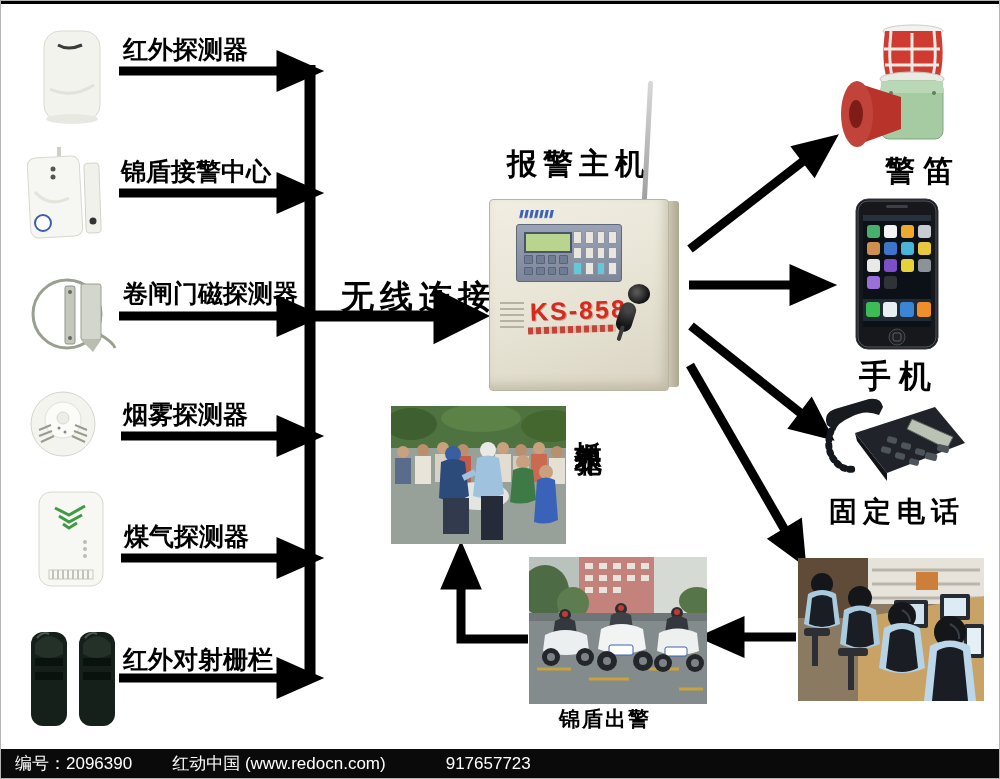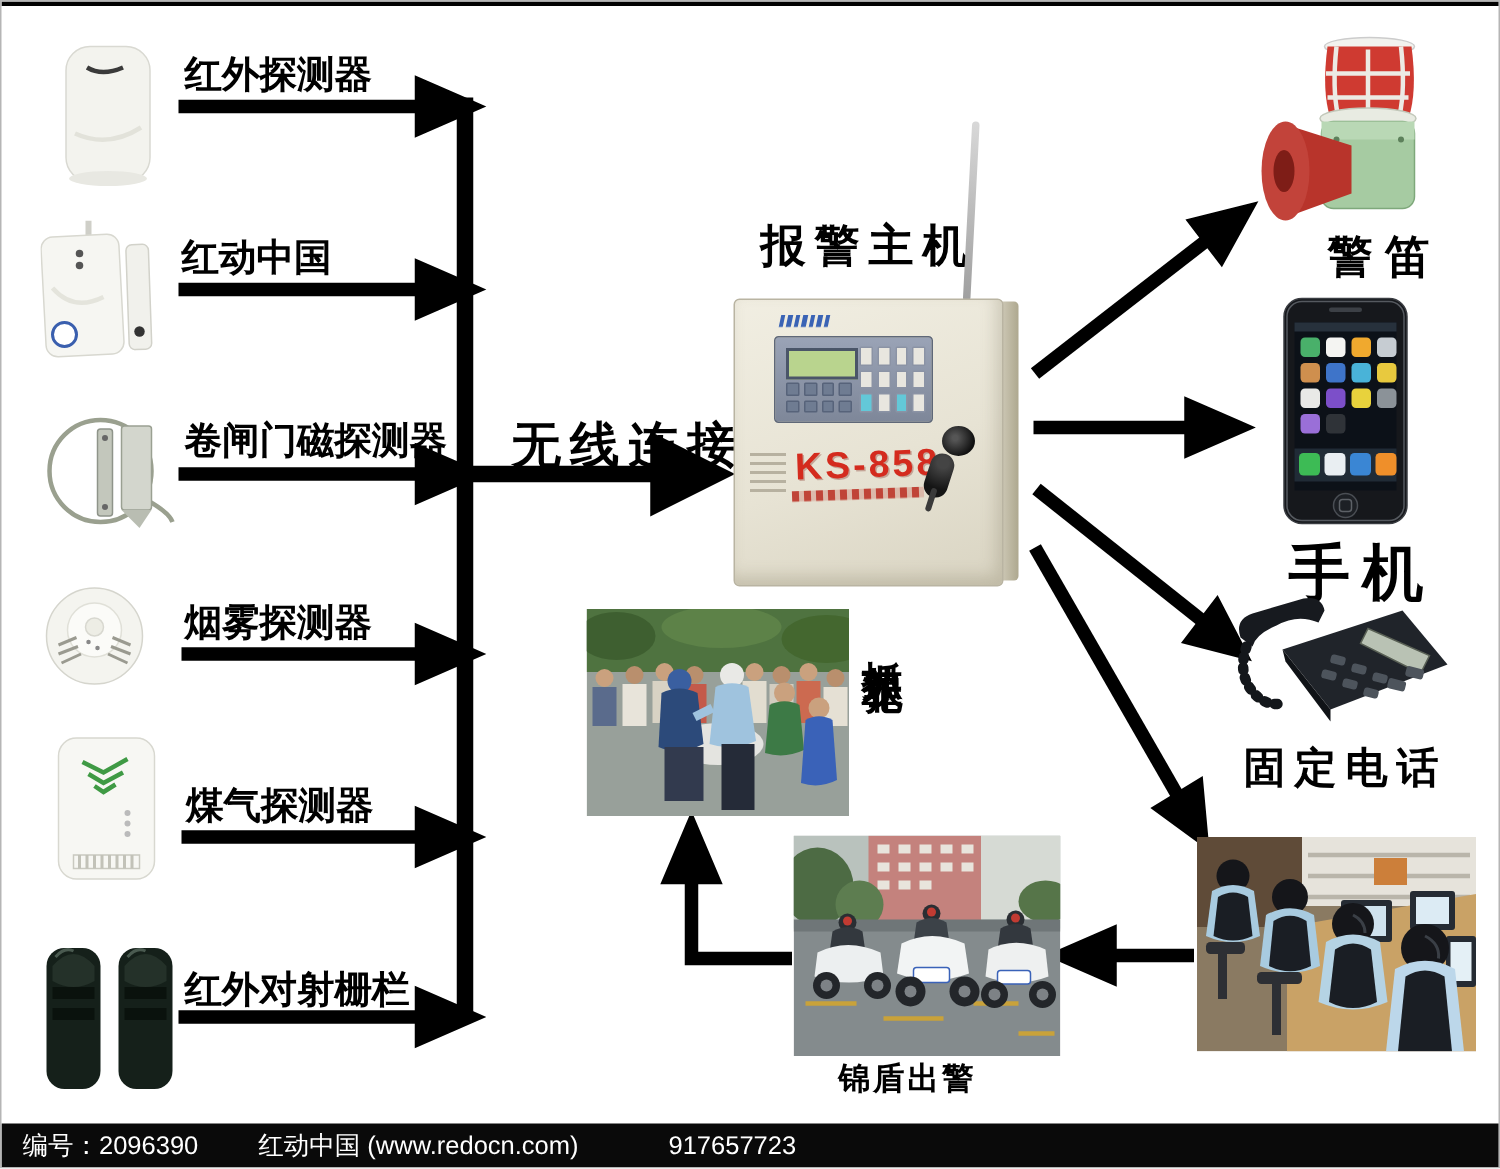--- a/index.html
+++ b/index.html
@@ -202,21 +202,21 @@
         <rect x="52" y="8" width="36" height="94" rx="12" fill="#15201a"></rect>
         <path d="M56 20 q14 -16 28 0 l0 10 q-14 8 -28 0 z" fill="#243129"></path>
         <rect x="56" y="34" width="28" height="8" fill="#0a120d"></rect>
         <rect x="56" y="48" width="28" height="8" fill="#0a120d"></rect>
         <path d="M58 14 q6 -7 12 -4" stroke="#4a5a50" stroke-width="2" fill="none"></path>
       </g>
     </svg>
   </div>
 
   <div class="lbl det-lbl" style="left:122px;top:32px;">红外探测器</div>
-  <div class="lbl det-lbl" style="left:120px;top:154px;">红动中国</div>
+  <div class="lbl det-lbl" style="left:120px;top:154px;">锦盾接警中心</div>
   <div class="lbl det-lbl" style="left:122px;top:276px;">卷闸门磁探测器</div>
   <div class="lbl det-lbl" style="left:122px;top:397px;">烟雾探测器</div>
   <div class="lbl det-lbl" style="left:123px;top:519px;">煤气探测器</div>
   <div class="lbl det-lbl" style="left:122px;top:642px;">红外对射栅栏</div>
 
   <div class="lbl" style="left:340px;top:274px;font-size:33px;letter-spacing:6px;">无线连接</div>
 
   <div class="lbl" style="left:506px;top:143px;font-size:30px;letter-spacing:6px;">报警主机</div>
   <div class="host-antenna"></div>
   <div class="host-side"></div>
@@ -306,21 +306,21 @@
       <g>
         <rect x="12" y="105" width="14" height="15" rx="3" fill="#3dbb55"></rect>
         <rect x="29" y="105" width="14" height="15" rx="3" fill="#e9eef2"></rect>
         <rect x="46" y="105" width="14" height="15" rx="3" fill="#3a86d4"></rect>
         <rect x="63" y="105" width="14" height="15" rx="3" fill="#ef8f2a"></rect>
       </g>
       <circle cx="43" cy="140" r="8" fill="#1d2025" stroke="#4a4e54"></circle>
       <rect x="39" y="136" width="8" height="8" rx="2" fill="none" stroke="#5d6167"></rect>
     </svg>
   </div>
-  <div class="lbl" style="left:858px;top:354px;font-size:41px;letter-spacing:8px;">手机</div>
+  <div class="lbl" style="left:858px;top:354px;font-size:32px;letter-spacing:8px;">手机</div>
 
   <div class="dev" style="left:816px;top:396px;">
     <svg width="152" height="94" viewBox="0 0 152 94">
       <path d="M38 36 L118 10 L148 46 L70 76 Z" fill="#20242a"></path>
       <path d="M38 36 L70 76 L70 84 L40 44 Z" fill="#101317"></path>
       <path d="M95 22 L136 40 L130 52 L90 32 Z" fill="#b9c2b4" stroke="#596055"></path>
       <g fill="#4d545c">
         <rect x="70" y="40" width="10" height="6" rx="2" transform="rotate(14 75 43)"></rect>
         <rect x="84" y="46" width="10" height="6" rx="2" transform="rotate(14 89 49)"></rect>
         <rect x="98" y="52" width="10" height="6" rx="2" transform="rotate(14 103 55)"></rect>

